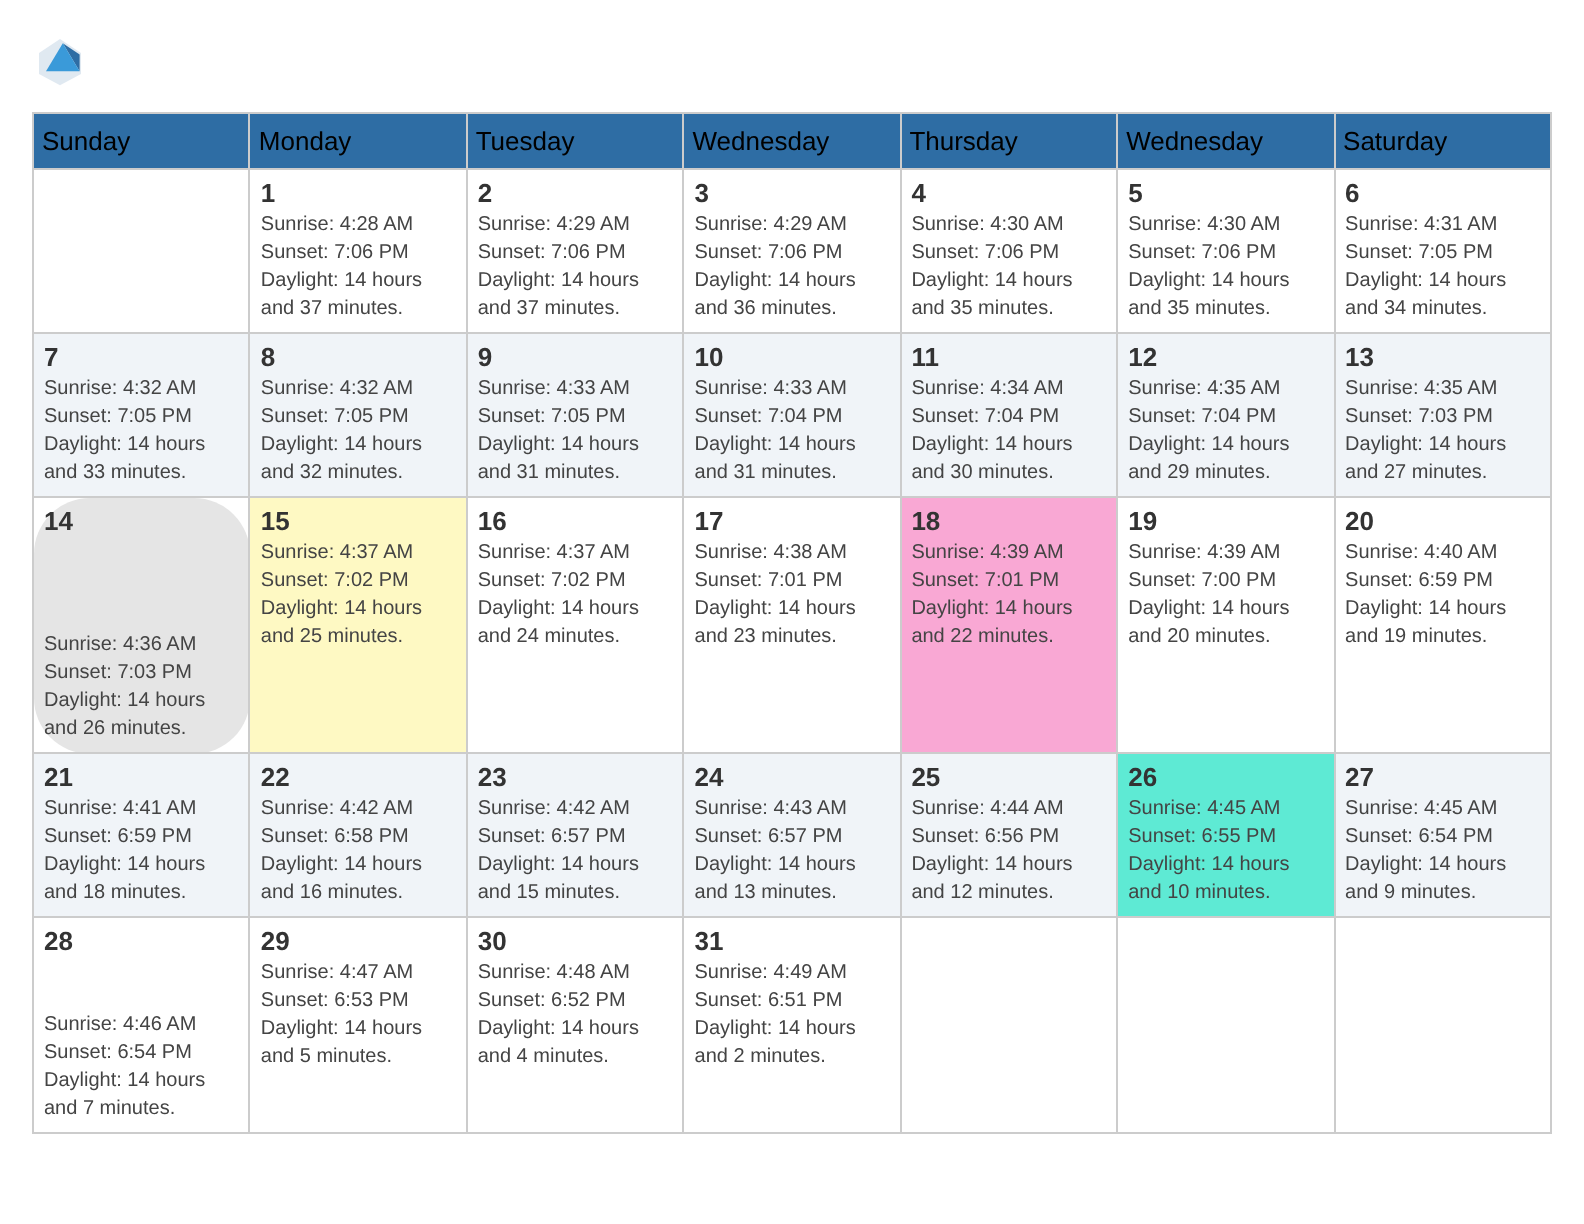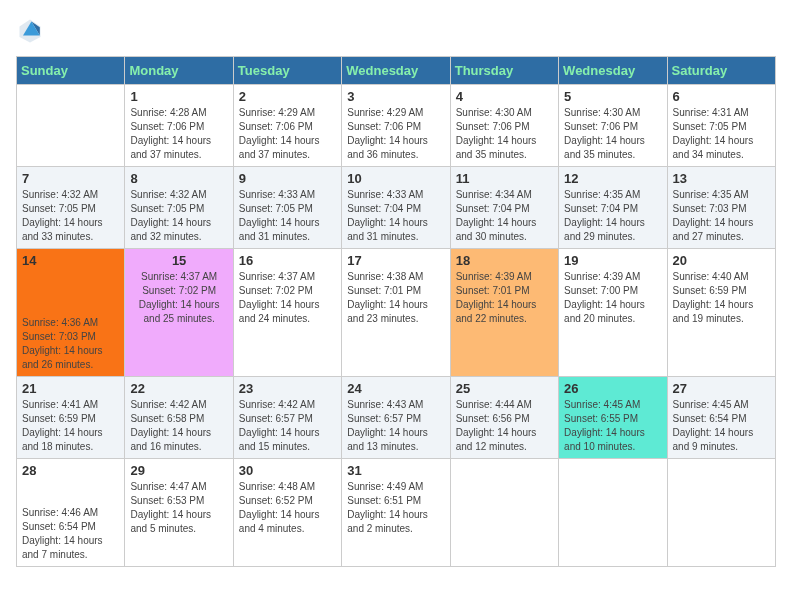--- a/index.html
+++ b/index.html
@@ -46,23 +46,23 @@
     .location {
       font-size: 16px;
       color: #333;
     }
     .calendar {
       width: 100%;
       border-collapse: collapse;
     }
     .calendar th {
       background-color: #2e6da4;
-      color: #86efac;
+      color: #000000;
       font-size: 13px;
-      font-weight: bold;
+      font-weight: normal;
       padding: 6px 4px;
       text-align: left;
       border: 1px solid #ccc;
     }
     .calendar td {
       border: 1px solid #ccc;
       vertical-align: top;
       padding: 4px 5px;
       width: calc(100% / 7);
       font-size: 10.5px;
@@ -201,45 +201,45 @@
 Daylight: 14 hours and 29 minutes.</div>
         </td>
         <td style="background: rgb(240, 244, 248);">
           <span class="day-number">13</span>
           <div class="cell-content" style="white-space: pre-wrap;">Sunrise: 4:35 AM
 Sunset: 7:03 PM
 Daylight: 14 hours and 27 minutes.</div>
         </td>
       </tr>
       <tr>
-        <td style="background: #f97316;">
+        <td style="background: #e5e5e5; border-radius: 28px;">
           <span class="day-number">14</span>
           <div class="cell-content" style="white-space: pre-wrap; margin-top: 48px;">Sunrise: 4:36 AM
 Sunset: 7:03 PM
 Daylight: 14 hours and 26 minutes.</div>
         </td>
-        <td style="background: #f0abfc; text-align: center;">
+        <td style="background: #fef9c3;">
           <span class="day-number">15</span>
           <div class="cell-content" style="white-space: pre-wrap;">Sunrise: 4:37 AM
 Sunset: 7:02 PM
 Daylight: 14 hours and 25 minutes.</div>
         </td>
         <td style="background: rgb(255, 255, 255);">
           <span class="day-number">16</span>
           <div class="cell-content" style="white-space: pre-wrap;">Sunrise: 4:37 AM
 Sunset: 7:02 PM
 Daylight: 14 hours and 24 minutes.</div>
         </td>
         <td style="background: rgb(255, 255, 255);">
           <span class="day-number">17</span>
           <div class="cell-content" style="white-space: pre-wrap;">Sunrise: 4:38 AM
 Sunset: 7:01 PM
 Daylight: 14 hours and 23 minutes.</div>
         </td>
-        <td style="background: #fdba74;">
+        <td style="background: #f9a8d4;">
           <span class="day-number">18</span>
           <div class="cell-content" style="white-space: pre-wrap;">Sunrise: 4:39 AM
 Sunset: 7:01 PM
 Daylight: 14 hours and 22 minutes.</div>
         </td>
         <td style="background: rgb(255, 255, 255);">
           <span class="day-number">19</span>
           <div class="cell-content" style="white-space: pre-wrap;">Sunrise: 4:39 AM
 Sunset: 7:00 PM
 Daylight: 14 hours and 20 minutes.</div>

